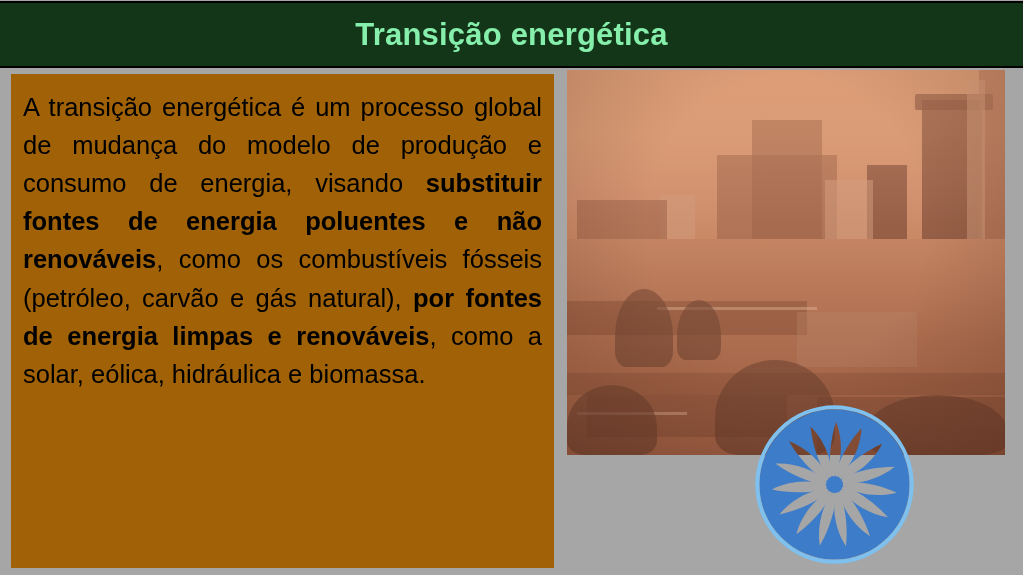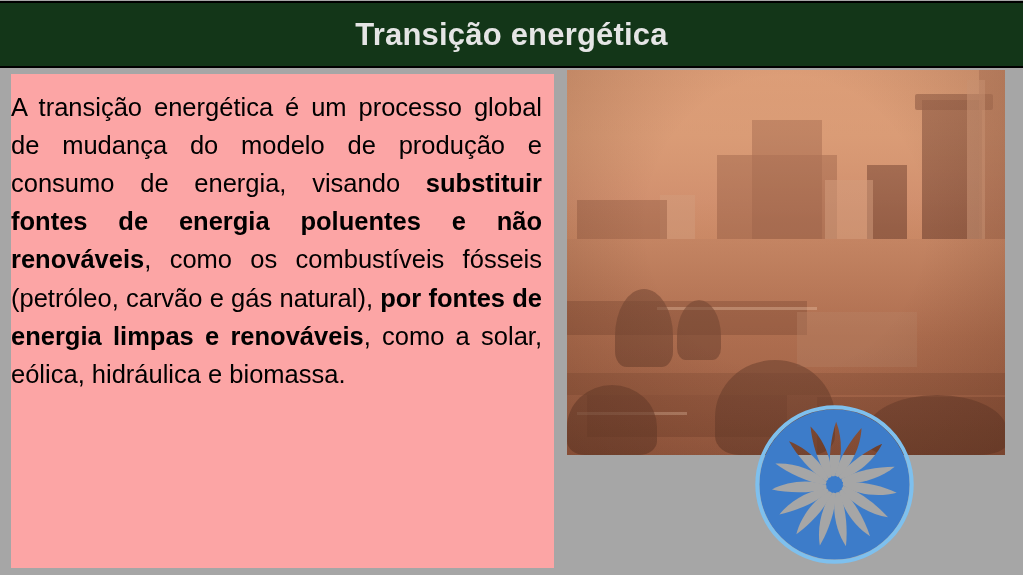--- a/index.html
+++ b/index.html
@@ -25,38 +25,38 @@
     height: 67px;
     background: #133618;
     border-top: 2px solid #000000;
     border-bottom: 2px solid #000000;
     box-sizing: border-box;
     display: flex;
     align-items: center;
     justify-content: center;
   }
   #title-text {
-    color: #e5e5e5;
+    color: #86efac;
     font-size: 31px;
     font-weight: bold;
     letter-spacing: 0.2px;
     line-height: 1;
     white-space: nowrap;
   }
 
   
   #text-card {
     position: absolute;
     left: 11px;
     top: 74px;
     width: 543px;
     height: 494px;
-    background: #fca5a5;
+    background: #a16207;
     box-sizing: border-box;
-    padding: 14px 12px 10px 0;
+    padding: 14px 12px 10px 12px;
     overflow: hidden;
   }
   #body-text {
     margin: 0;
     color: #000000;
     font-size: 25.5px;
     line-height: 1.495;
     text-align: justify;
     text-justify: inter-word;
     word-spacing: 0px;

